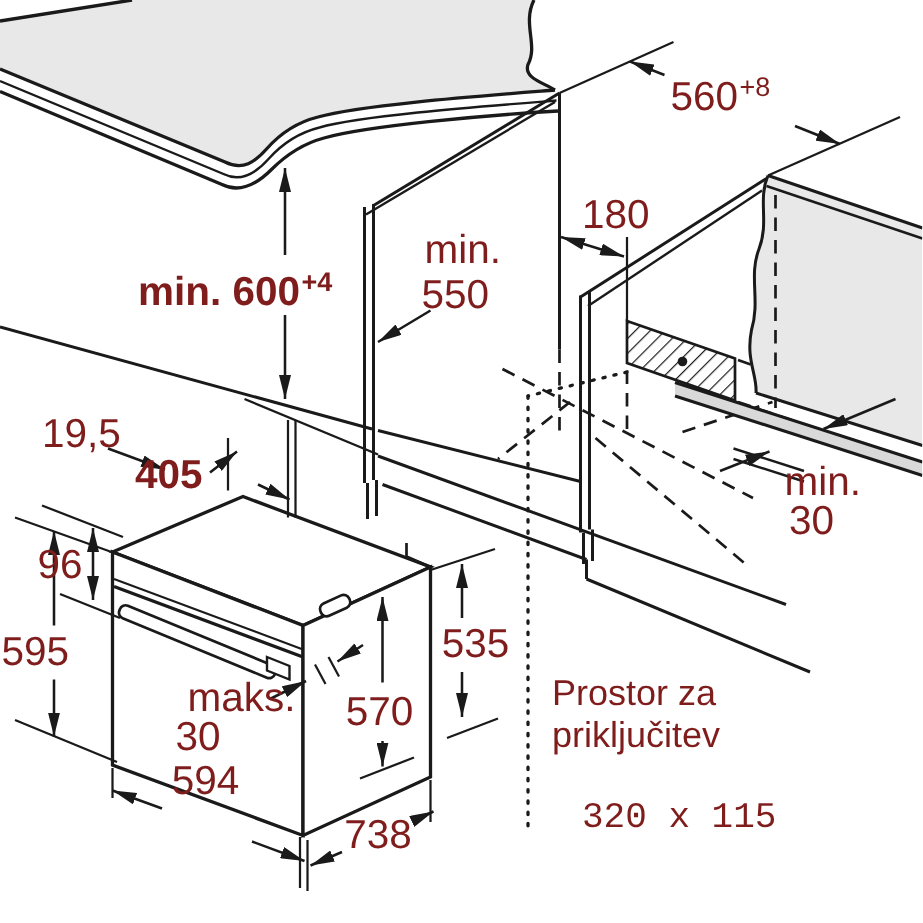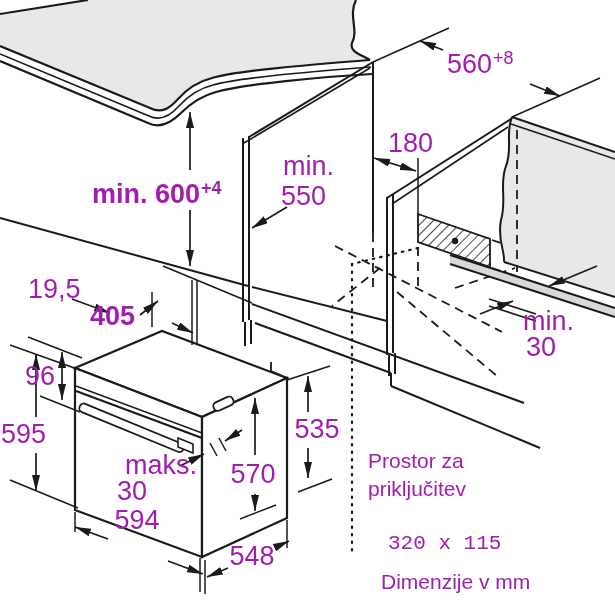--- a/index.html
+++ b/index.html
@@ -1,20 +1,20 @@
 <!DOCTYPE html>
 <html><head>
 <meta charset="utf-8">
 <style>
   html,body{margin:0;padding:0;background:#fff;}
   #stage{position:relative;width:615px;height:615px;background:#fff;overflow:hidden;
          font-family:"Liberation Sans",sans-serif;color:#111;}
   #stage svg{position:absolute;left:0;top:0;}
-  .lbl{position:absolute;font-size:27px;line-height:1.05;color:#a21caf;white-space:nowrap;}
-  .lbl.small{font-size:21px;}
+  .lbl{position:absolute;font-size:27px;line-height:1.05;color:#7f1d1d;white-space:nowrap;}
+  .lbl.small{font-size:24px;}
   .sup{font-size:18px;position:relative;top:-9px;margin-left:1px;}
   .ctr{transform:translateX(-50%);}
 </style>
 </head>
 <body>
 
 <div id="stage">
 
 <svg width="615" height="615" viewBox="0 0 615 615">
   <defs>
@@ -187,24 +187,23 @@
 
 <div class="lbl ctr" style="left:141px;top:451px;margin-left:20px;">maks.</div>
 <div class="lbl ctr" style="left:132px;top:477px;">30</div>
 
 <div class="lbl ctr" style="left:253px;top:460px;">570</div>
 
 <div class="lbl ctr" style="left:317px;top:415px;">535</div>
 
 <div class="lbl ctr" style="left:137px;top:506px;">594</div>
 
-<div class="lbl ctr" style="left:252px;top:542px;">548</div>
+<div class="lbl ctr" style="left:252px;top:542px;">738</div>
 
 <div class="lbl" style="left:523px;top:307px;">min.</div>
 <div class="lbl" style="left:526px;top:333px;">30</div>
 
 <div class="lbl small" style="left:368px;top:450px;">Prostor za</div>
 <div class="lbl small" style="left:368px;top:478px;">priključitev</div>
 <div class="lbl small" style="left:388px;top:533px;font-family:Liberation Mono, monospace;">320 x 115</div>
 
-<div class="lbl small" style="left:381px;top:571px;">Dimenzije v mm</div>
 
 </div>
 
 </body></html>

